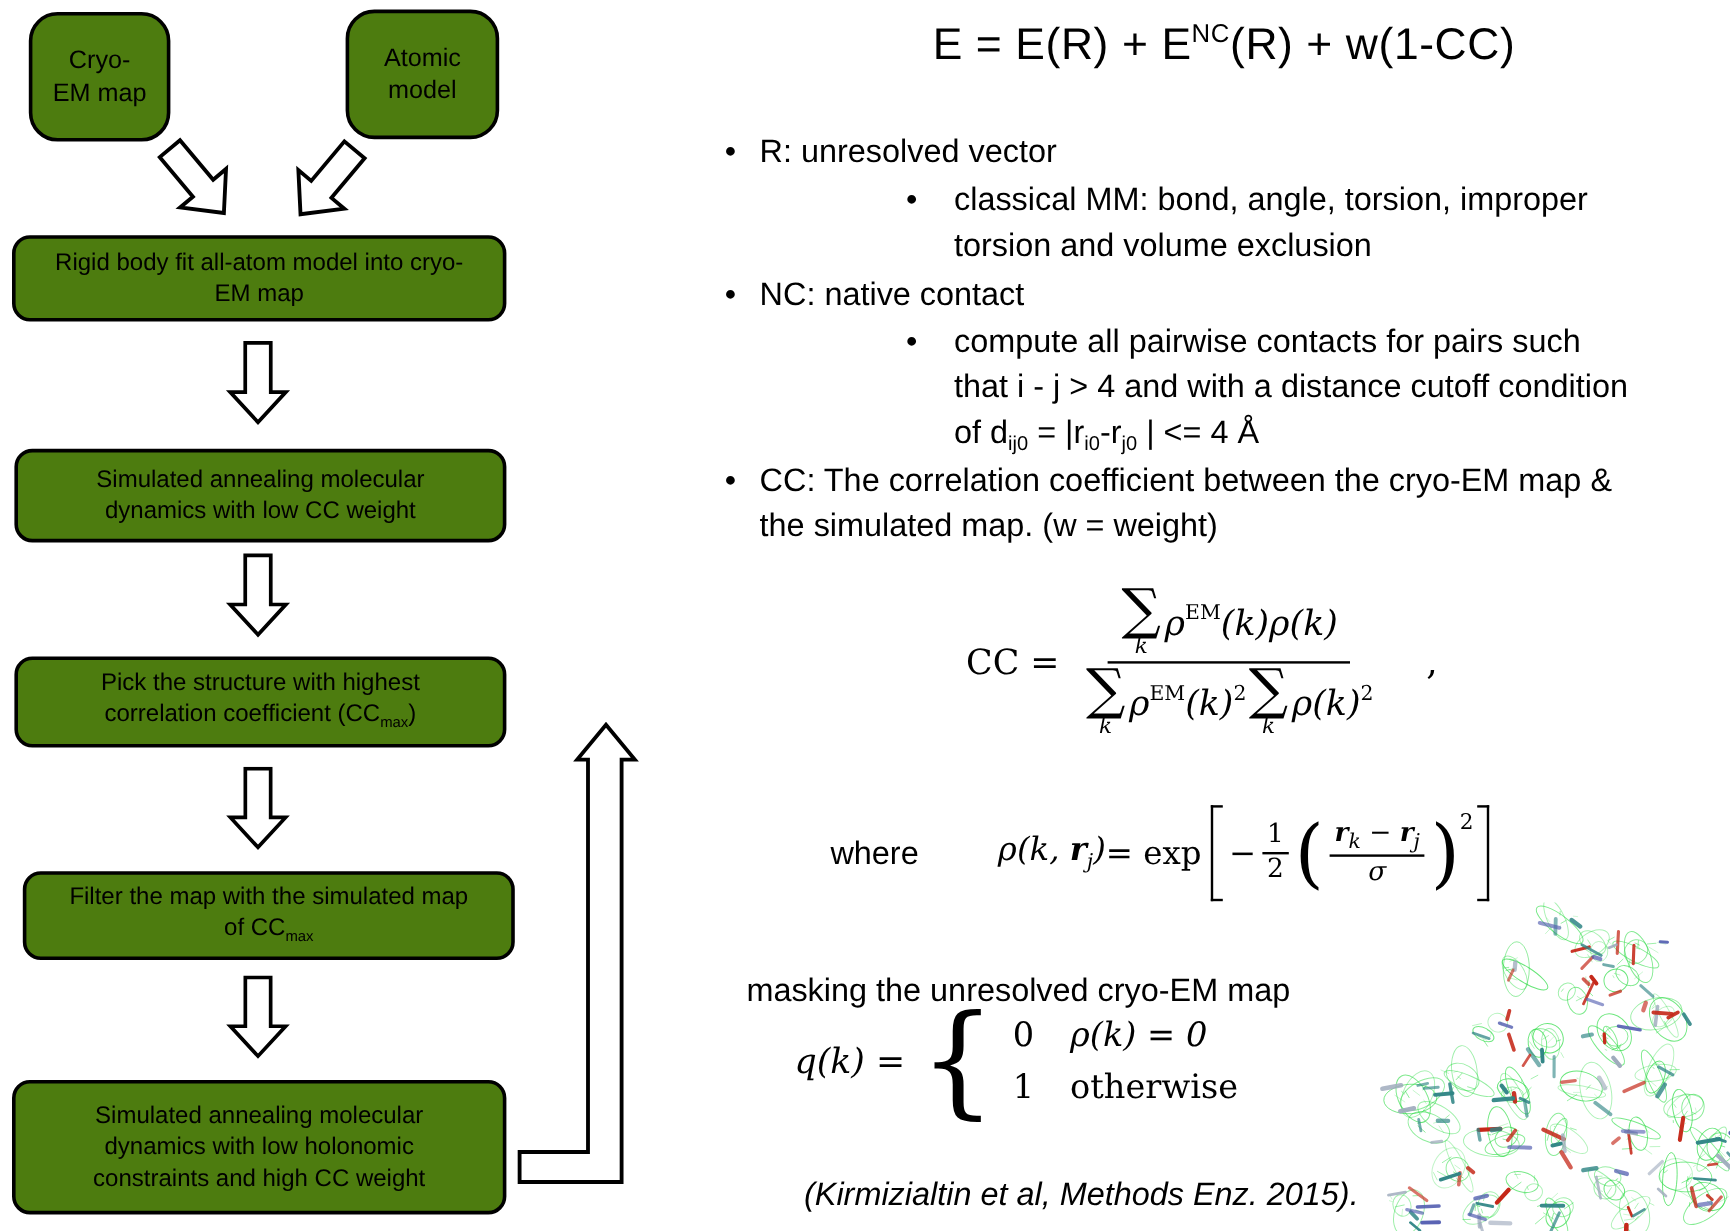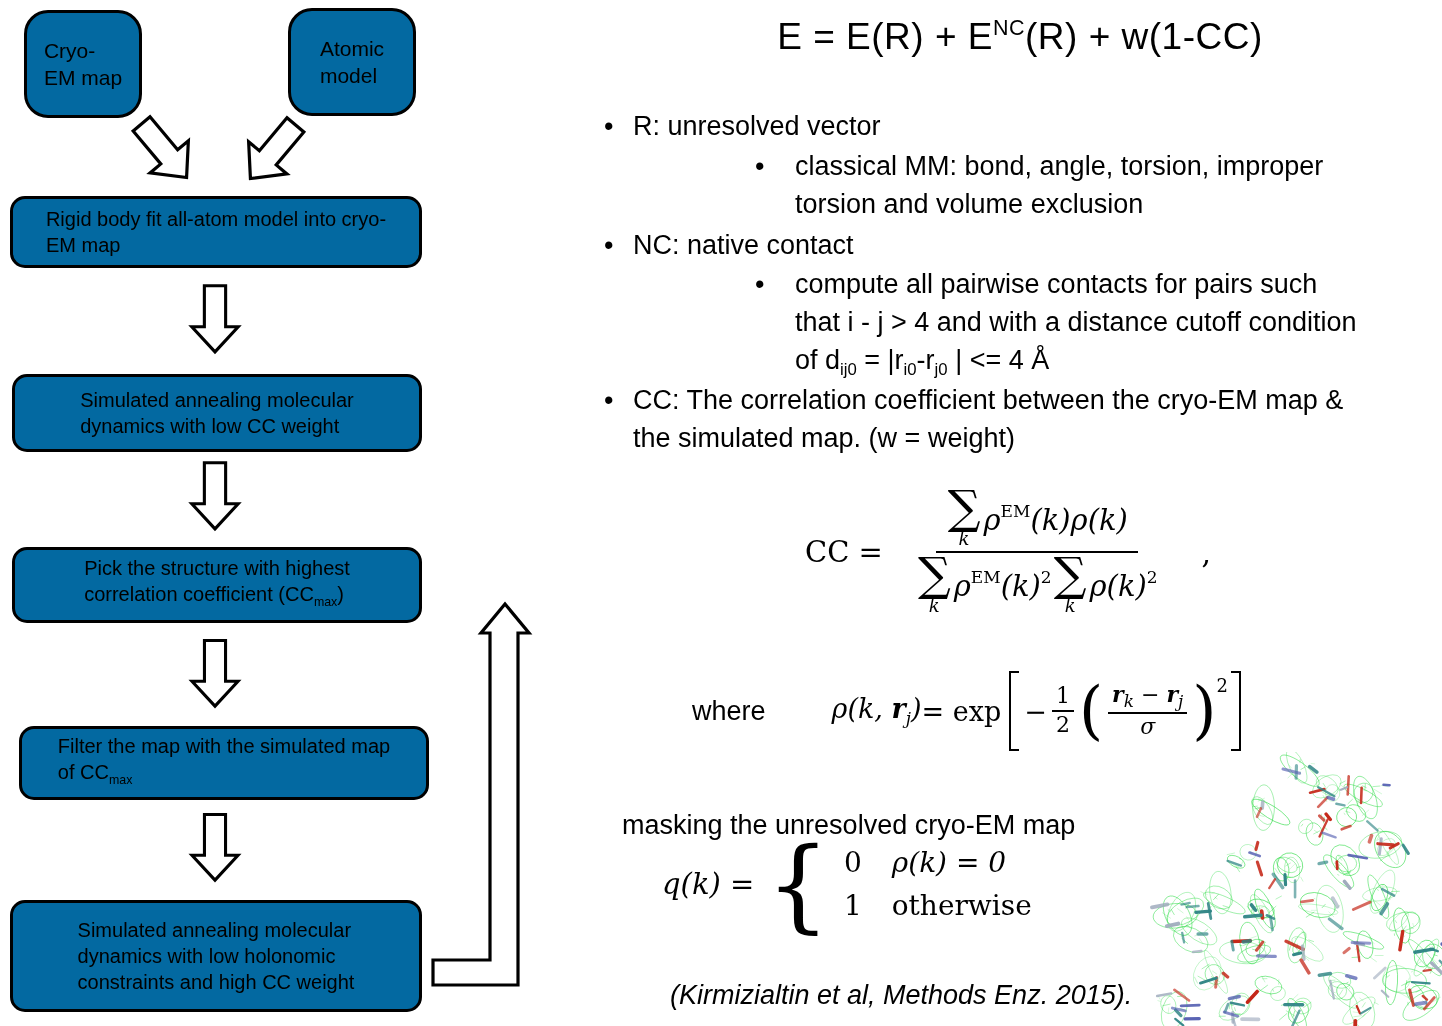--- a/index.html
+++ b/index.html
@@ -5,22 +5,22 @@
   * { margin:0; padding:0; box-sizing:border-box; }
   html,body { background:#ffffff; }
   .slide {
     position:relative; width:1442px; height:1026px; background:#fff;
     font-family:"Liberation Sans", sans-serif; color:#000; overflow:hidden;
   }
   svg.overlay { position:absolute; left:0; top:0; width:1442px; height:1026px; pointer-events:none; }
 
   
   .box {
-    position:absolute; border:3.2px solid #000; border-radius:15px; background:#0369a1;
-    display:flex; align-items:center; justify-content:center; 
+    position:absolute; border:3.2px solid #000; border-radius:15px; background:#4d7c0f;
+    display:flex; align-items:center; justify-content:center; text-align:center;
     font-size:20px; line-height:26px; padding:4px 8px;
   }
   .input-box { border-radius:24px; font-size:21px; line-height:27px; }
   .pre { white-space:pre-line; }
   .boxtxt sub { font-size:62%; }
 
   
   .eq-title {
     position:absolute; left:740px; top:16px; width:560px; text-align:center;
     font-size:37px; letter-spacing:0.5px;
@@ -33,21 +33,21 @@
   .bullet .btxt sub { font-size:62%; }
 
   
   .math { font-family:"DejaVu Serif", serif; }
   .it { font-style:italic; }
   .rm { font-style:normal; }
   .cc-eq {
     position:absolute; left:805px; top:468px; height:168px;
     display:flex; align-items:center; font-size:29px;
   }
-  .cc-eq .lhs { margin-right:23px; }
+  .cc-eq .lhs { margin-right:10px; }
   .frac { display:inline-flex; flex-direction:column; align-items:center; }
   .fnum, .fden { display:flex; align-items:center; justify-content:center; padding:0 10px; }
   .fnum { border-bottom:2.4px solid #000; padding-bottom:3px; }
   .fden { padding-top:3px; }
   .bigsum { display:inline-flex; flex-direction:column; align-items:center; margin:0 3px 0 2px; }
   .sig { font-size:46px; line-height:0.82; font-style:normal; }
   .sigk { font-size:18px; font-style:italic; line-height:1; margin-top:3px; }
   sup.em { font-size:17px; font-style:normal; vertical-align:13px; }
   sup.sq { font-size:17px; font-style:normal; vertical-align:13px; }
   .cc-comma { margin-left:34px; font-size:30px; }

